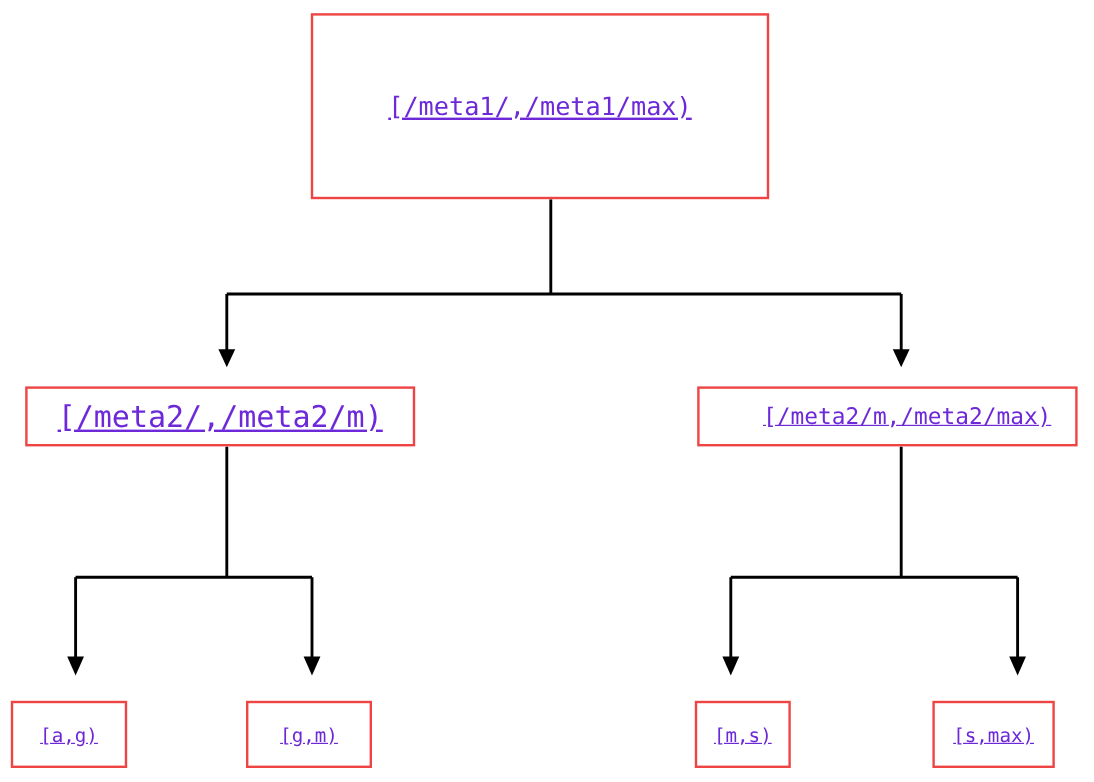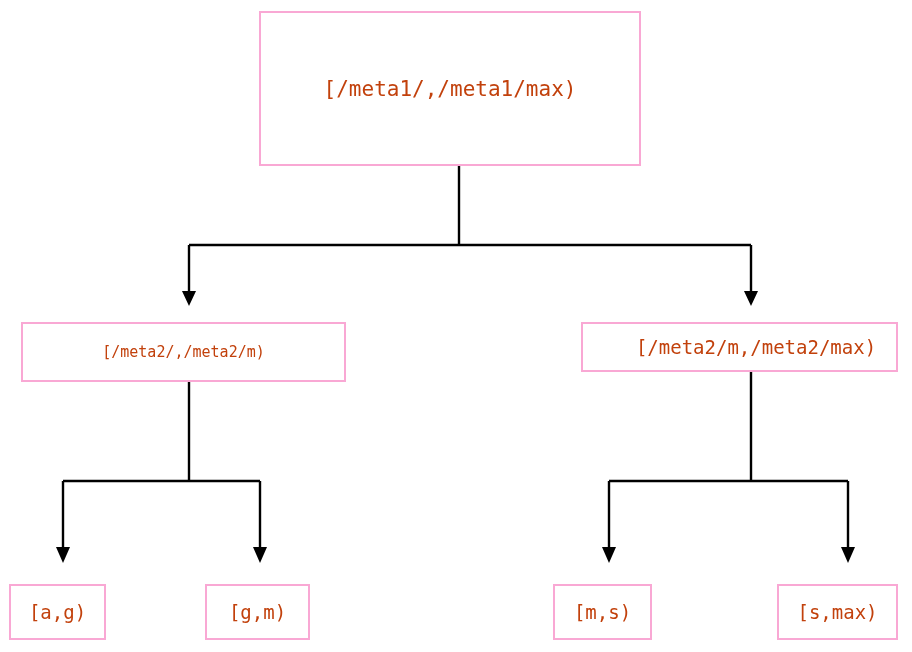--- a/index.html
+++ b/index.html
@@ -12,61 +12,62 @@
     position: relative;
     width: 912px;
     height: 652px;
     background: #ffffff;
     overflow: hidden;
     font-family: "DejaVu Sans Mono", "Liberation Mono", monospace;
   }
   .node {
     position: absolute;
     box-sizing: border-box;
-    border: 2px solid #f9a8d4;
+    border: 2px solid #ef4444;
     background: #ffffff;
     display: flex;
     align-items: center;
     justify-content: center;
-    color: #c2410c;
+    color: #6d28d9;
     white-space: pre;
     letter-spacing: 0px;
+    text-decoration: underline;
   }
   .node-root {
     left: 259px;
     top: 11px;
     width: 382px;
     height: 155px;
     font-size: 21px;
   }
   .node-mid-left {
     left: 21px;
     top: 322px;
     width: 325px;
-    height: 60px;
-    font-size: 15px;
+    height: 50px;
+    font-size: 25px;
     text-align: right;
   }
   .node-mid-right {
     left: 581px;
     top: 322px;
     width: 317px;
     height: 50px;
     font-size: 19px;
     padding-left: 33px;
   }
   .node-leaf {
     top: 584px;
     height: 56px;
-    font-size: 19px;
+    font-size: 16px;
   }
   .leaf-ag   { left: 9px;   width: 97px; }
   .leaf-gm   { left: 205px; width: 105px; }
-  .leaf-ms   { left: 553px; width: 99px; }
-  .leaf-smax { left: 777px; width: 121px; }
+  .leaf-ms   { left: 579px; width: 80px; }
+  .leaf-smax { left: 777px; width: 102px; }
 
   .edge-layer {
     position: absolute;
     left: 0;
     top: 0;
     width: 912px;
     height: 652px;
     pointer-events: none;
   }
   .edge-line {

